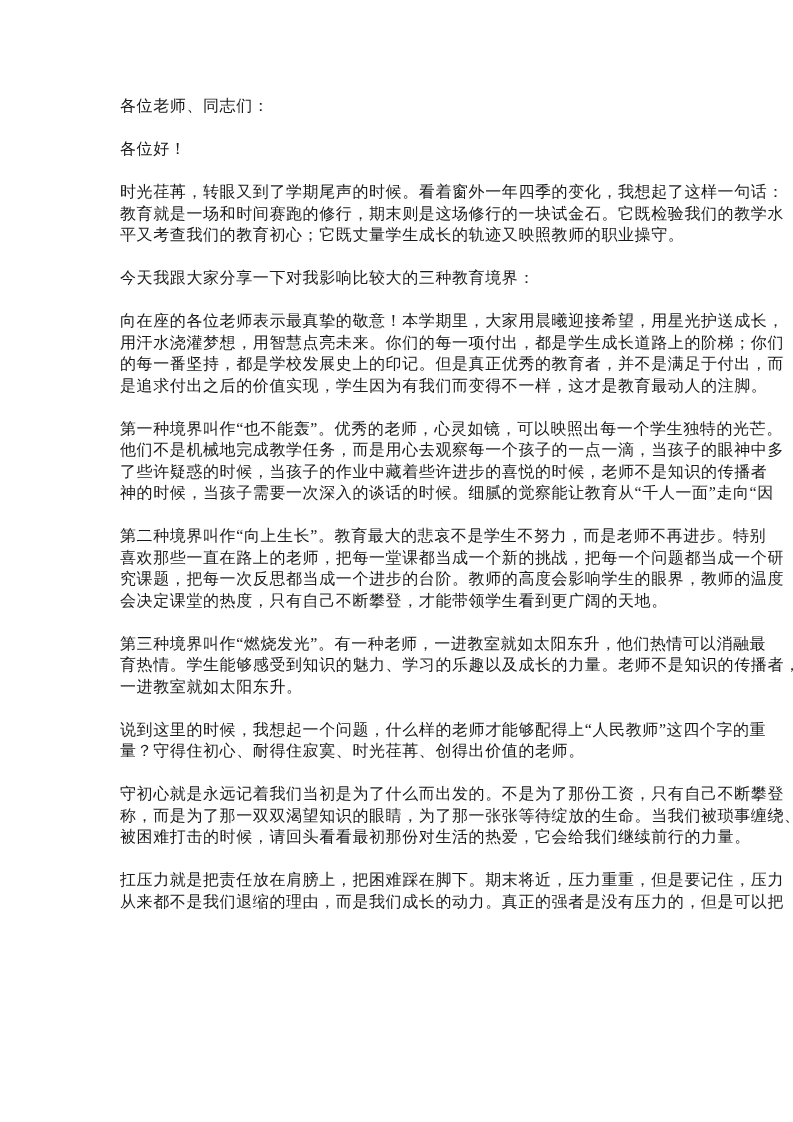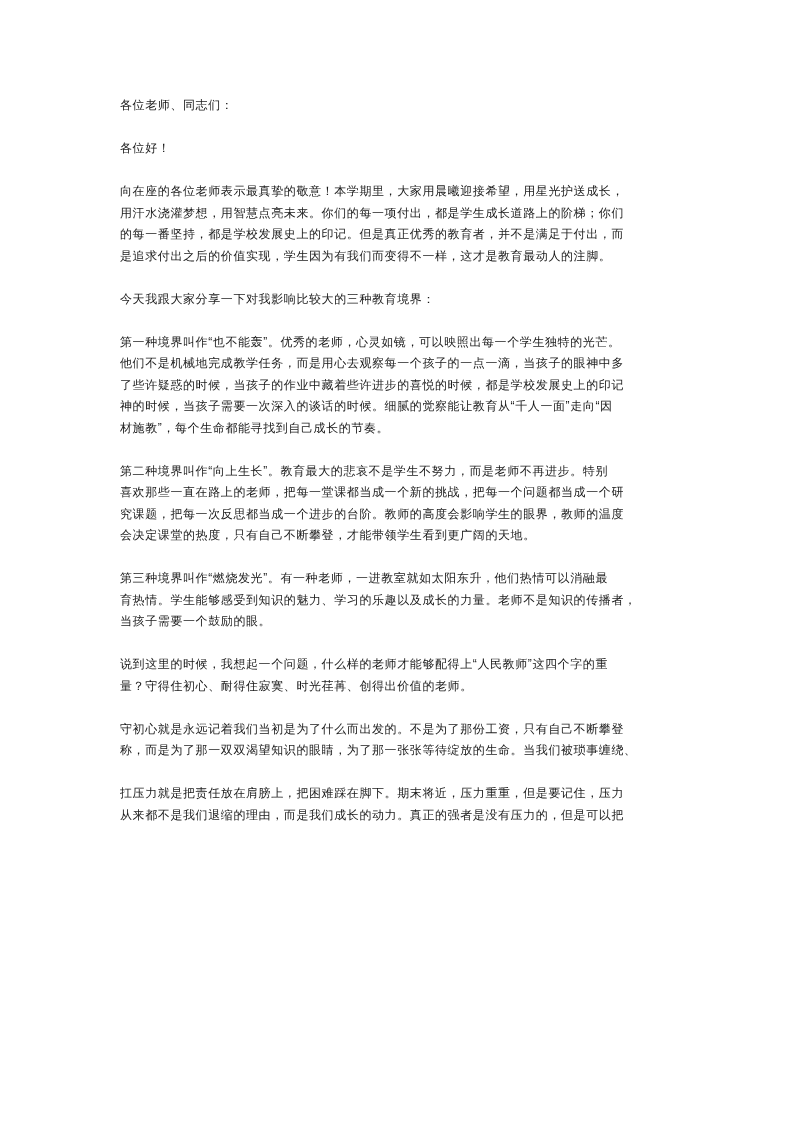--- a/index.html
+++ b/index.html
@@ -1,66 +1,71 @@
 <!DOCTYPE html>
 <html><head>
 <meta charset="utf-8">
 <style>
   html, body { margin: 0; padding: 0; background: #ffffff; }
   body { width: 793px; height: 1122px; position: relative; overflow: hidden; }
   .page {
     position: absolute; left: 120px; top: 95px; width: 560px;
-    font-family: Liberation Sans, sans-serif;
-    font-size: 12px; color: #1a1a1a;
+    font-family: Liberation Serif, serif;
+    font-size: 16px; color: #1a1a1a;
   }
   .para { margin: 0 0 21.5px 0; }
   .line { display: block; height: 21.5px; line-height: 21.5px; white-space: nowrap; letter-spacing: 0.6px; }
 </style>
 </head>
 <body>
 
 <div class="page" id="doc">
     <div class="para">
       <span class="line">各位老师、同志们：</span>
     </div>
     <div class="para">
       <span class="line">各位好！</span>
     </div>
     <div class="para">
+      <span class="line">时光荏苒，转眼又到了学期尾声的时候。看着窗外一年四季的变化，我想起了这样一句话：</span>
+      <span class="line">教育就是一场和时间赛跑的修行，期末则是这场修行的一块试金石。它既检验我们的教学水</span>
+      <span class="line">平又考查我们的教育初心；它既丈量学生成长的轨迹又映照教师的职业操守。</span>
+    </div>
+    <div class="para">
+      <span class="line">今天我跟大家分享一下对我影响比较大的三种教育境界：</span>
+    </div>
+    <div class="para">
       <span class="line">向在座的各位老师表示最真挚的敬意！本学期里，大家用晨曦迎接希望，用星光护送成长，</span>
       <span class="line">用汗水浇灌梦想，用智慧点亮未来。你们的每一项付出，都是学生成长道路上的阶梯；你们</span>
       <span class="line">的每一番坚持，都是学校发展史上的印记。但是真正优秀的教育者，并不是满足于付出，而</span>
       <span class="line">是追求付出之后的价值实现，学生因为有我们而变得不一样，这才是教育最动人的注脚。</span>
     </div>
     <div class="para">
-      <span class="line">今天我跟大家分享一下对我影响比较大的三种教育境界：</span>
-    </div>
-    <div class="para">
       <span class="line">第一种境界叫作“也不能轰”。优秀的老师，心灵如镜，可以映照出每一个学生独特的光芒。</span>
       <span class="line">他们不是机械地完成教学任务，而是用心去观察每一个孩子的一点一滴，当孩子的眼神中多</span>
-      <span class="line">了些许疑惑的时候，当孩子的作业中藏着些许进步的喜悦的时候，都是学校发展史上的印记</span>
+      <span class="line">了些许疑惑的时候，当孩子的作业中藏着些许进步的喜悦的时候，老师不是知识的传播者</span>
       <span class="line">神的时候，当孩子需要一次深入的谈话的时候。细腻的觉察能让教育从“千人一面”走向“因</span>
-      <span class="line">材施教”，每个生命都能寻找到自己成长的节奏。</span>
     </div>
     <div class="para">
       <span class="line">第二种境界叫作“向上生长”。教育最大的悲哀不是学生不努力，而是老师不再进步。特别</span>
       <span class="line">喜欢那些一直在路上的老师，把每一堂课都当成一个新的挑战，把每一个问题都当成一个研</span>
       <span class="line">究课题，把每一次反思都当成一个进步的台阶。教师的高度会影响学生的眼界，教师的温度</span>
       <span class="line">会决定课堂的热度，只有自己不断攀登，才能带领学生看到更广阔的天地。</span>
     </div>
     <div class="para">
       <span class="line">第三种境界叫作“燃烧发光”。有一种老师，一进教室就如太阳东升，他们热情可以消融最</span>
       <span class="line">育热情。学生能够感受到知识的魅力、学习的乐趣以及成长的力量。老师不是知识的传播者，</span>
-      <span class="line">当孩子需要一个鼓励的眼。</span>
+      <span class="line">一进教室就如太阳东升。</span>
     </div>
     <div class="para">
       <span class="line">说到这里的时候，我想起一个问题，什么样的老师才能够配得上“人民教师”这四个字的重</span>
       <span class="line">量？守得住初心、耐得住寂寞、时光荏苒、创得出价值的老师。</span>
     </div>
     <div class="para">
       <span class="line">守初心就是永远记着我们当初是为了什么而出发的。不是为了那份工资，只有自己不断攀登</span>
       <span class="line">称，而是为了那一双双渴望知识的眼睛，为了那一张张等待绽放的生命。当我们被琐事缠绕、</span>
+      <span class="line">被困难打击的时候，请回头看看最初那份对生活的热爱，它会给我们继续前行的力量。</span>
     </div>
     <div class="para">
       <span class="line">扛压力就是把责任放在肩膀上，把困难踩在脚下。期末将近，压力重重，但是要记住，压力</span>
       <span class="line">从来都不是我们退缩的理由，而是我们成长的动力。真正的强者是没有压力的，但是可以把</span>
     </div>
   </div>
 
 </body></html>

